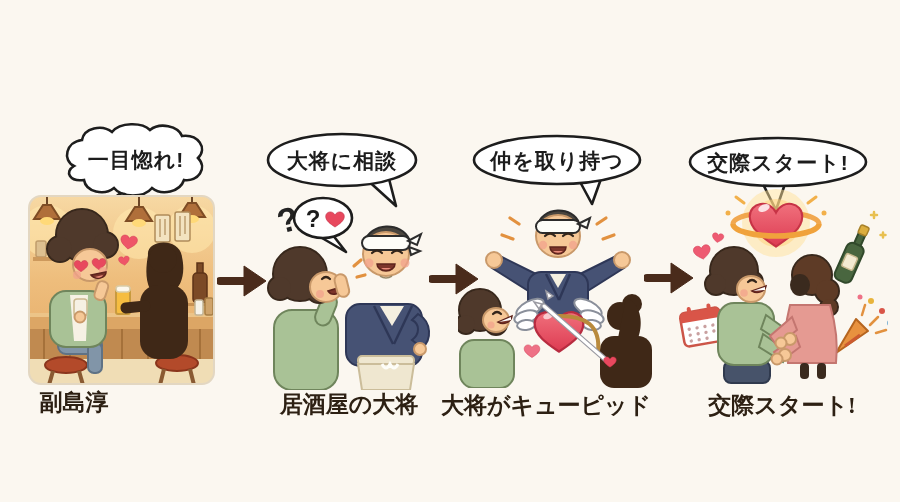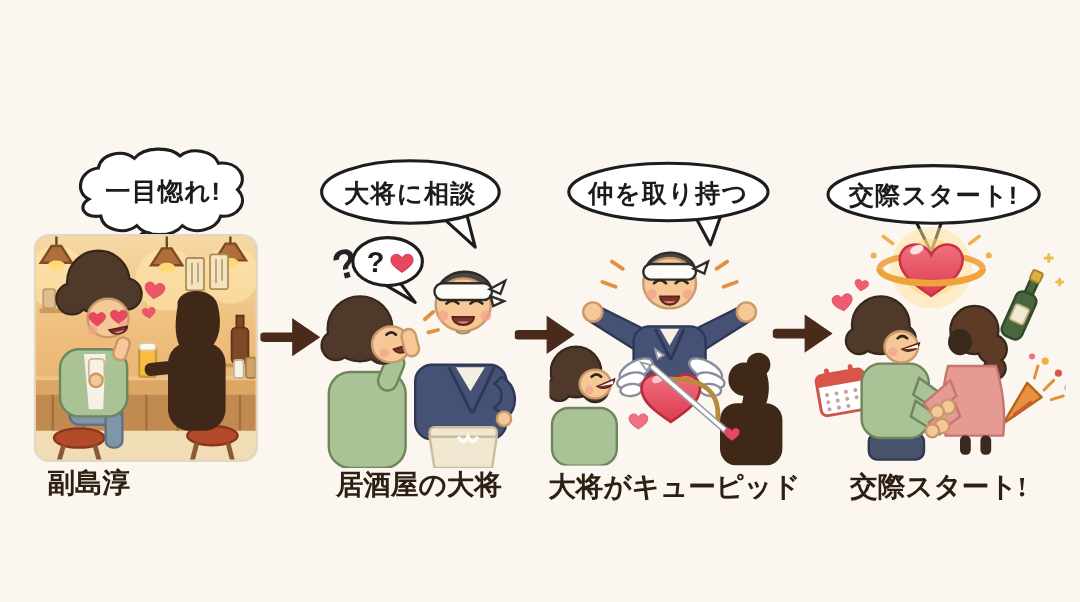--- a/index.html
+++ b/index.html
@@ -321,21 +321,21 @@
       <path d="M 98 118 Q 144 116 140 154" fill="none" stroke="#b98a3c" stroke-width="4" stroke-linecap="round"></path>
       <line x1="98" y1="118" x2="140" y2="154" stroke="#caa86a" stroke-width="1.5"></line>
       <line x1="86" y1="108" x2="148" y2="162" stroke="#9a9aa2" stroke-width="5.5" stroke-linecap="round"></line>
       <line x1="86" y1="108" x2="148" y2="162" stroke="#ffffff" stroke-width="3" stroke-linecap="round"></line>
       <path d="M 84 106 l -8 -2 l 5 7 z M 90 101 l -2 -8 l 7 5 z" fill="#ffffff" stroke="#9a9aa2" stroke-width="1.5"></path>
       <use href="#heartShape" transform="translate(152,163) scale(0.42)" fill="#e8485e" stroke="#c23148" stroke-width="1"></use>
       <use href="#heartShape" transform="translate(74,152) scale(0.52)" fill="#ee7186" stroke="#d33d55" stroke-width="1"></use>
     </g>
   </svg>
 
-  <div class="lbl" style="left:562px;top:392px">大将がキューピッド</div>
+  <div class="lbl" style="left:546px;top:392px">大将がキューピッド</div>
 
   <svg class="abs" style="left:644px;top:260px" width="50" height="36" viewBox="0 0 50 36">
     <line x1="3" y1="18" x2="30" y2="18" class="arrowcol" stroke-width="8" stroke-linecap="round"></line>
     <polygon points="27,3 49,18 27,33" class="arrowcol"></polygon>
   </svg>
 
   <svg class="abs" style="left:688px;top:136px" width="184" height="78" viewBox="0 0 184 78">
     <path class="bub" d="M 74 46 L 88 74 L 98 45 Z" stroke-linejoin="round"></path>
     <ellipse class="bub" cx="90" cy="26" rx="88" ry="24"></ellipse>
     <text class="bubtxt" x="90" y="34" font-size="21" text-anchor="middle" letter-spacing="1">交際スタート!</text>

